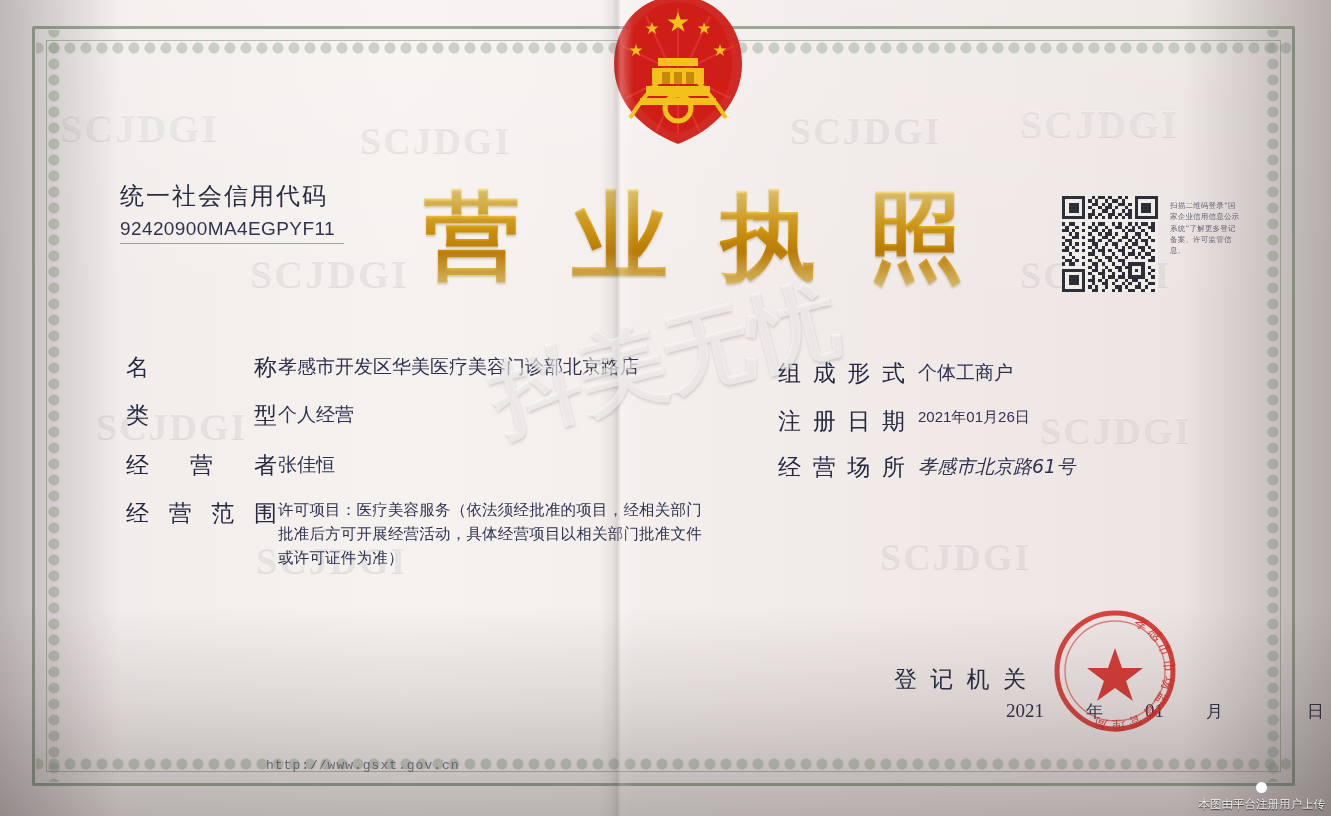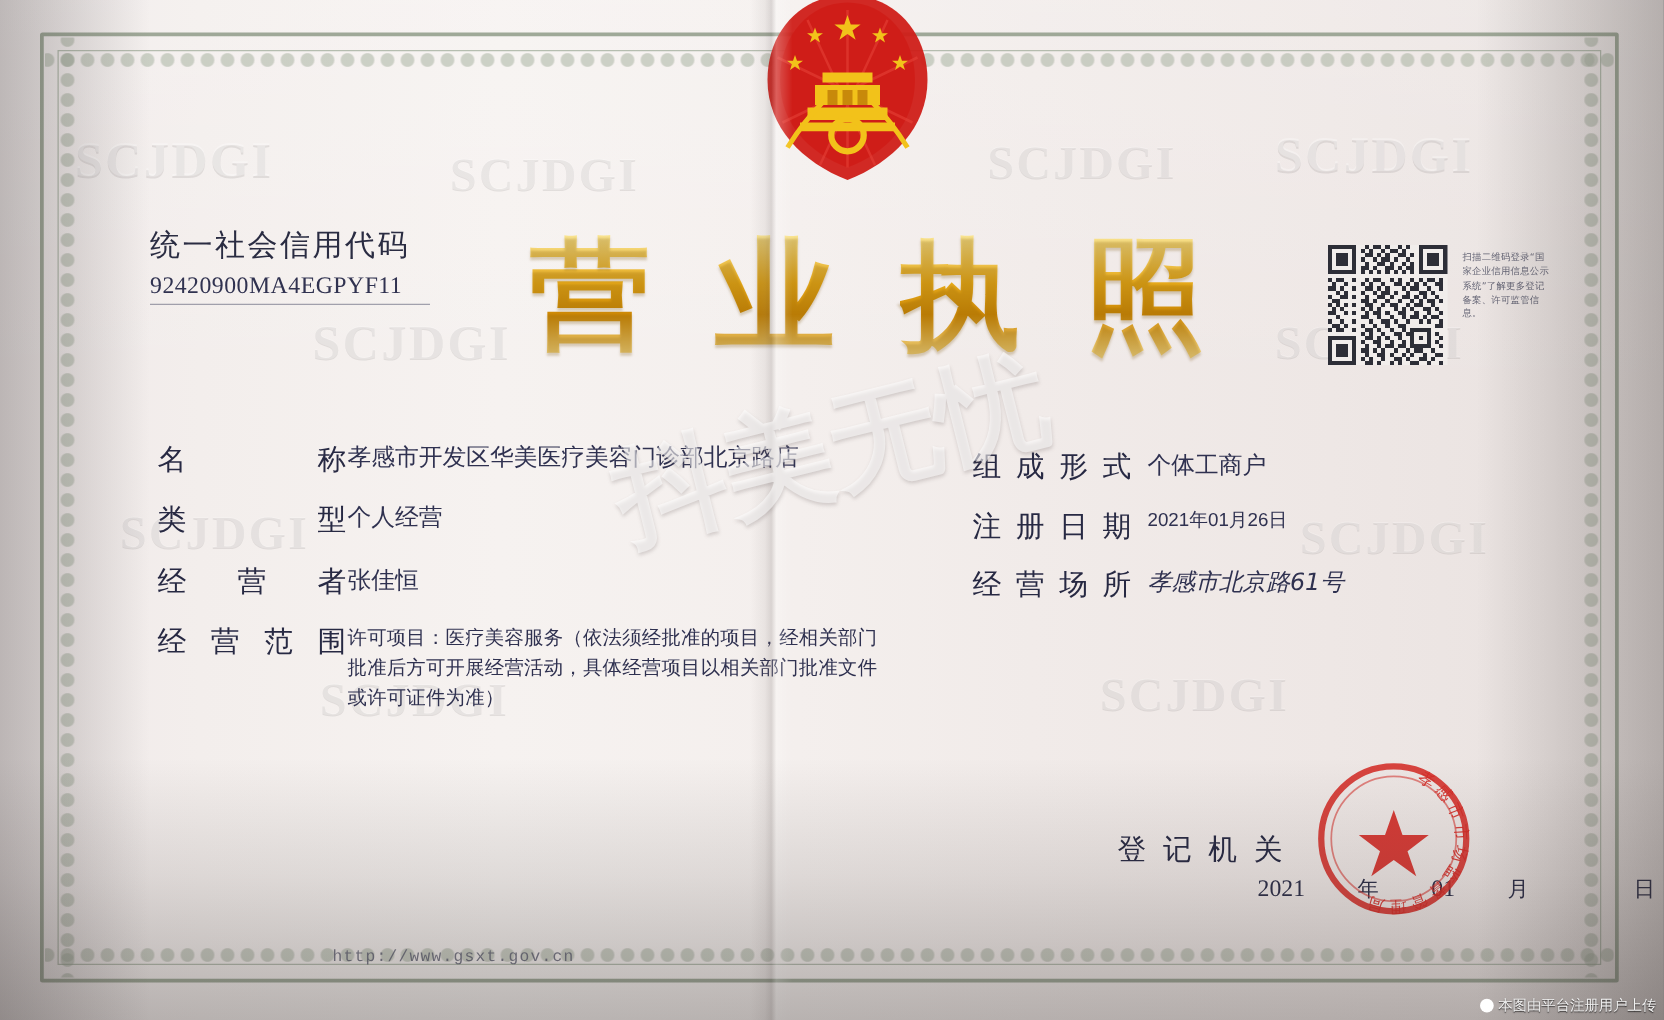--- a/index.html
+++ b/index.html
@@ -143,21 +143,21 @@
     color: #2d2f45;
   }
   #credit .label {
     font-family: "DejaVu Sans", sans-serif;
     font-size: 24px;
     letter-spacing: 2px;
     color: #2a2c42;
   }
   #credit .value {
     margin-top: 6px;
-    font-family: Liberation Serif, serif;
+    font-family: Liberation Sans, sans-serif;
     font-size: 19px;
     letter-spacing: 0.4px;
     color: #303250;
   }
   #credit .rule {
     margin-top: 3px;
     width: 224px;
     height: 1px;
     background: rgba(60,62,90,0.45);
   }
@@ -310,20 +310,21 @@
     position: absolute;
     right: 6px;
     bottom: 4px;
     display: flex;
     align-items: center;
     gap: 4px;
     font-family: "DejaVu Sans", sans-serif;
     font-size: 11.5px;
     color: #f2f2f2;
     text-shadow: 0 1px 1px rgba(0,0,0,0.8);
+    flex-direction: column;
   }
   #badge .dot {
     width: 11px; height: 11px;
     border-radius: 50%;
     background: #ffffff;
   }
 </style>
 </head>
 <body>
 

